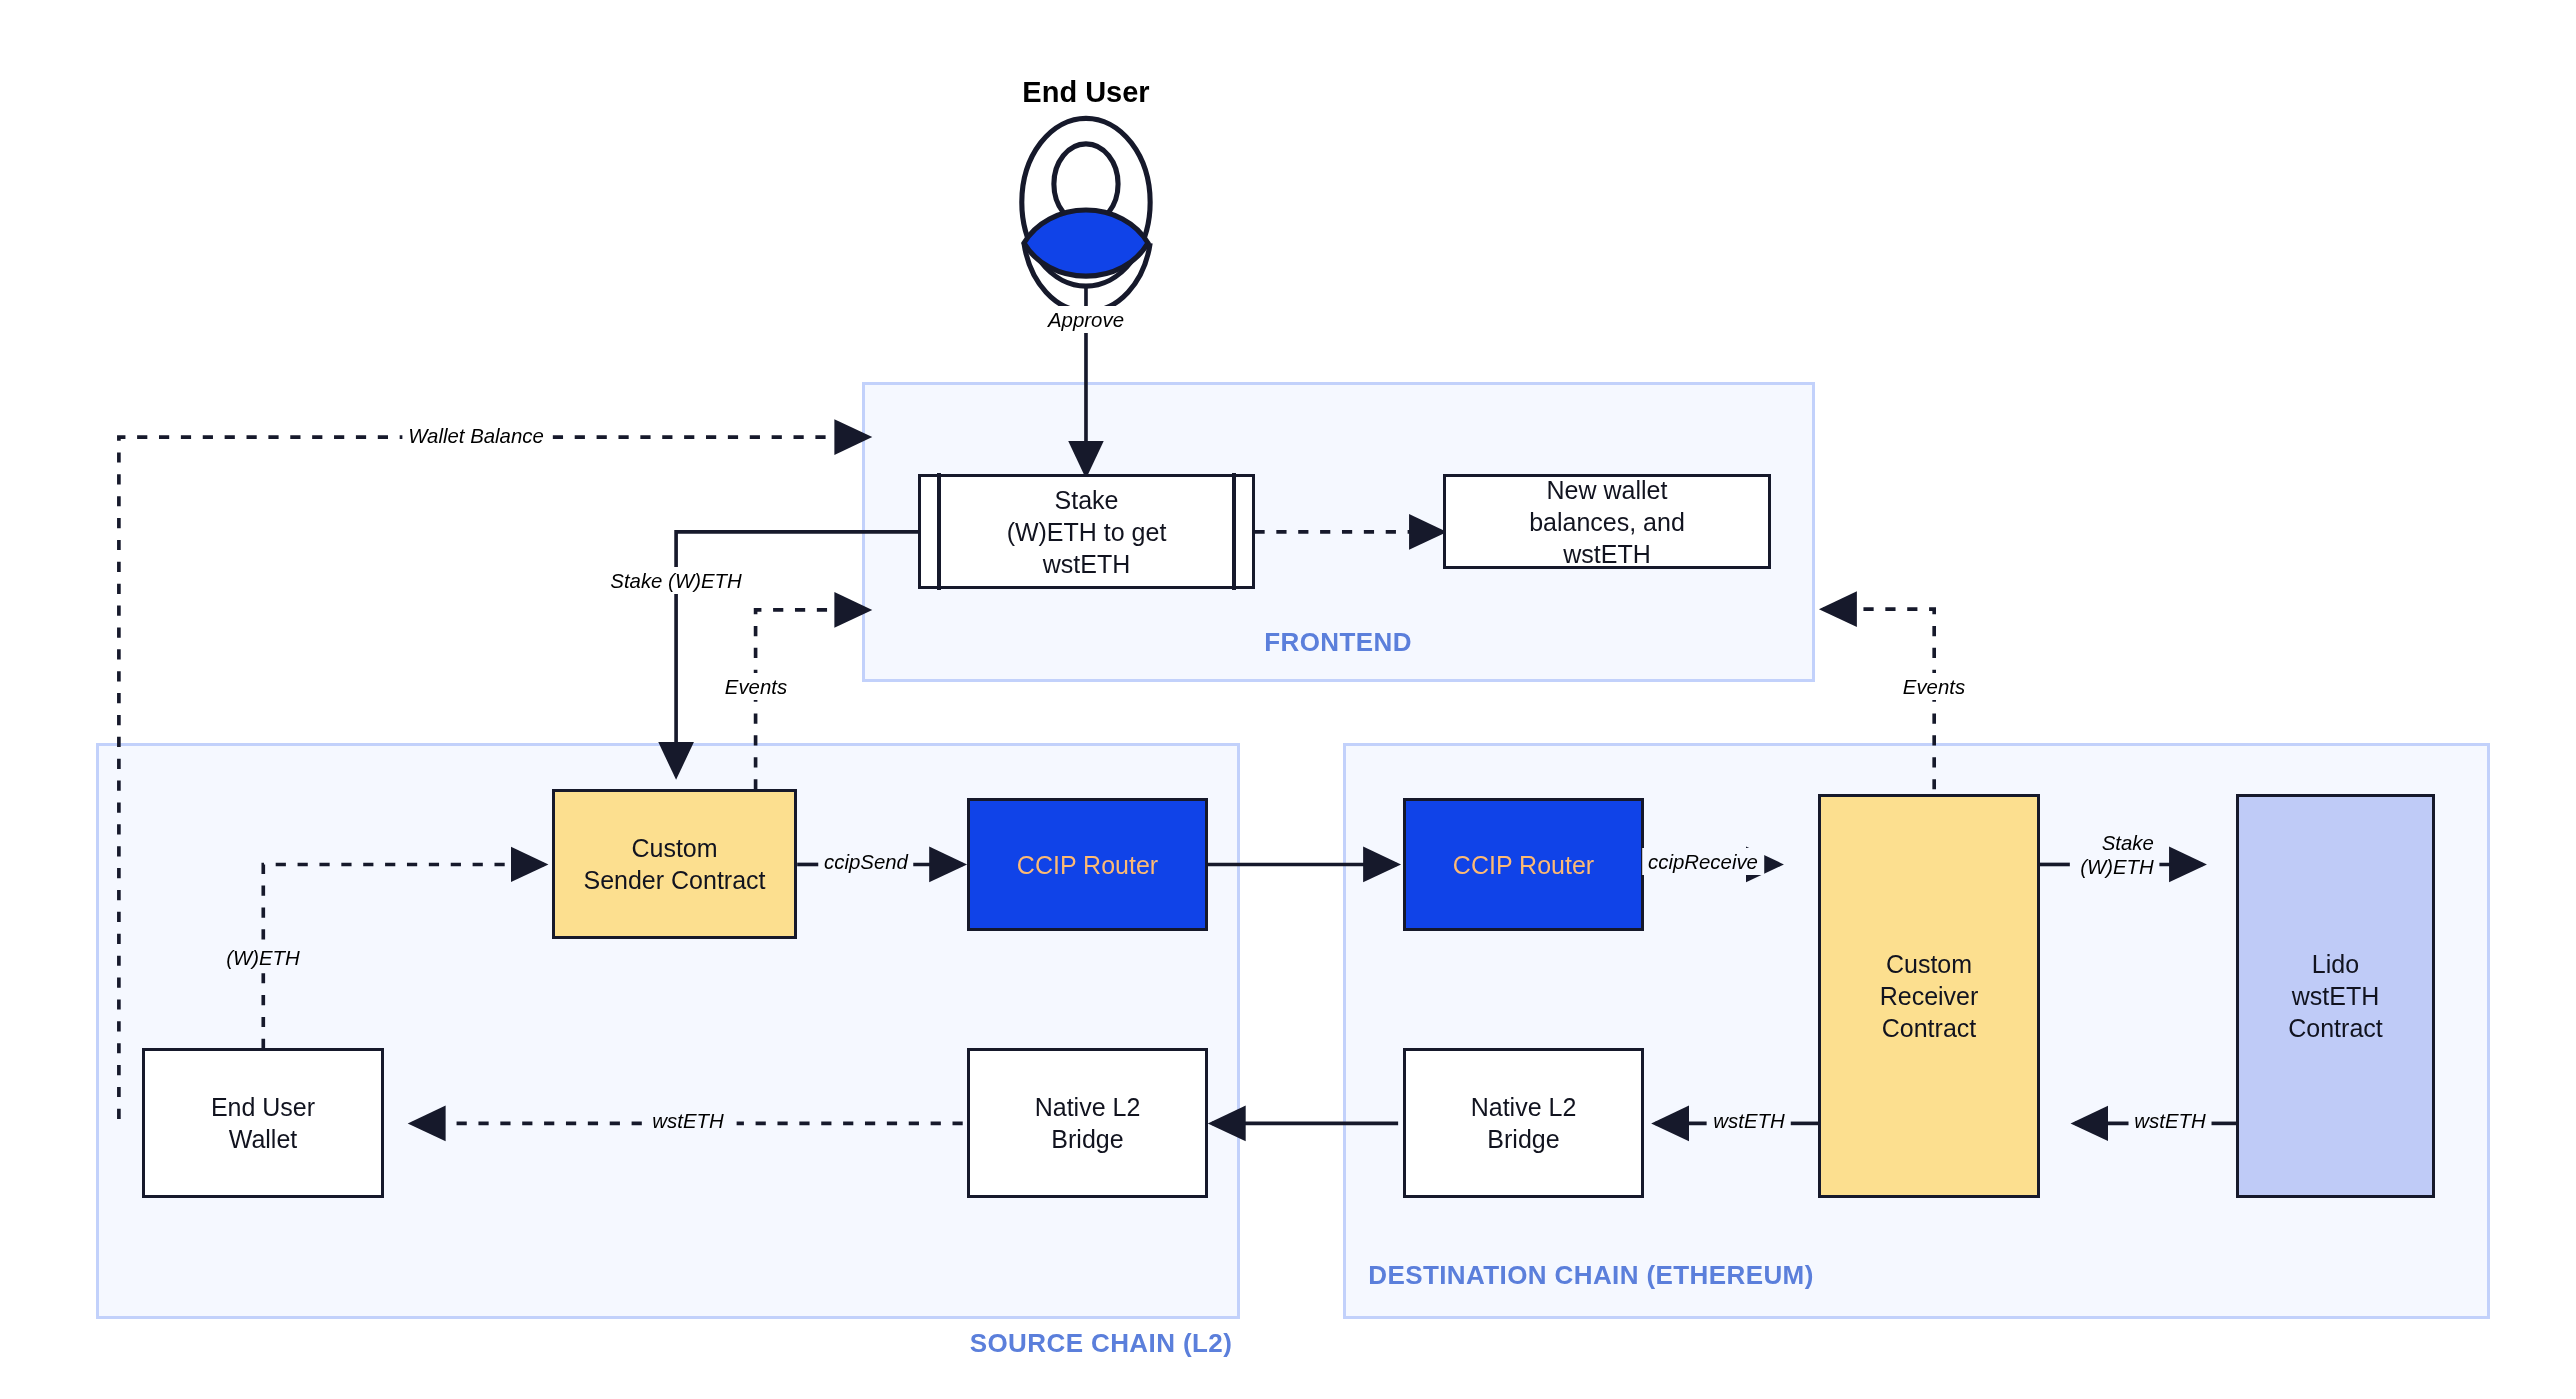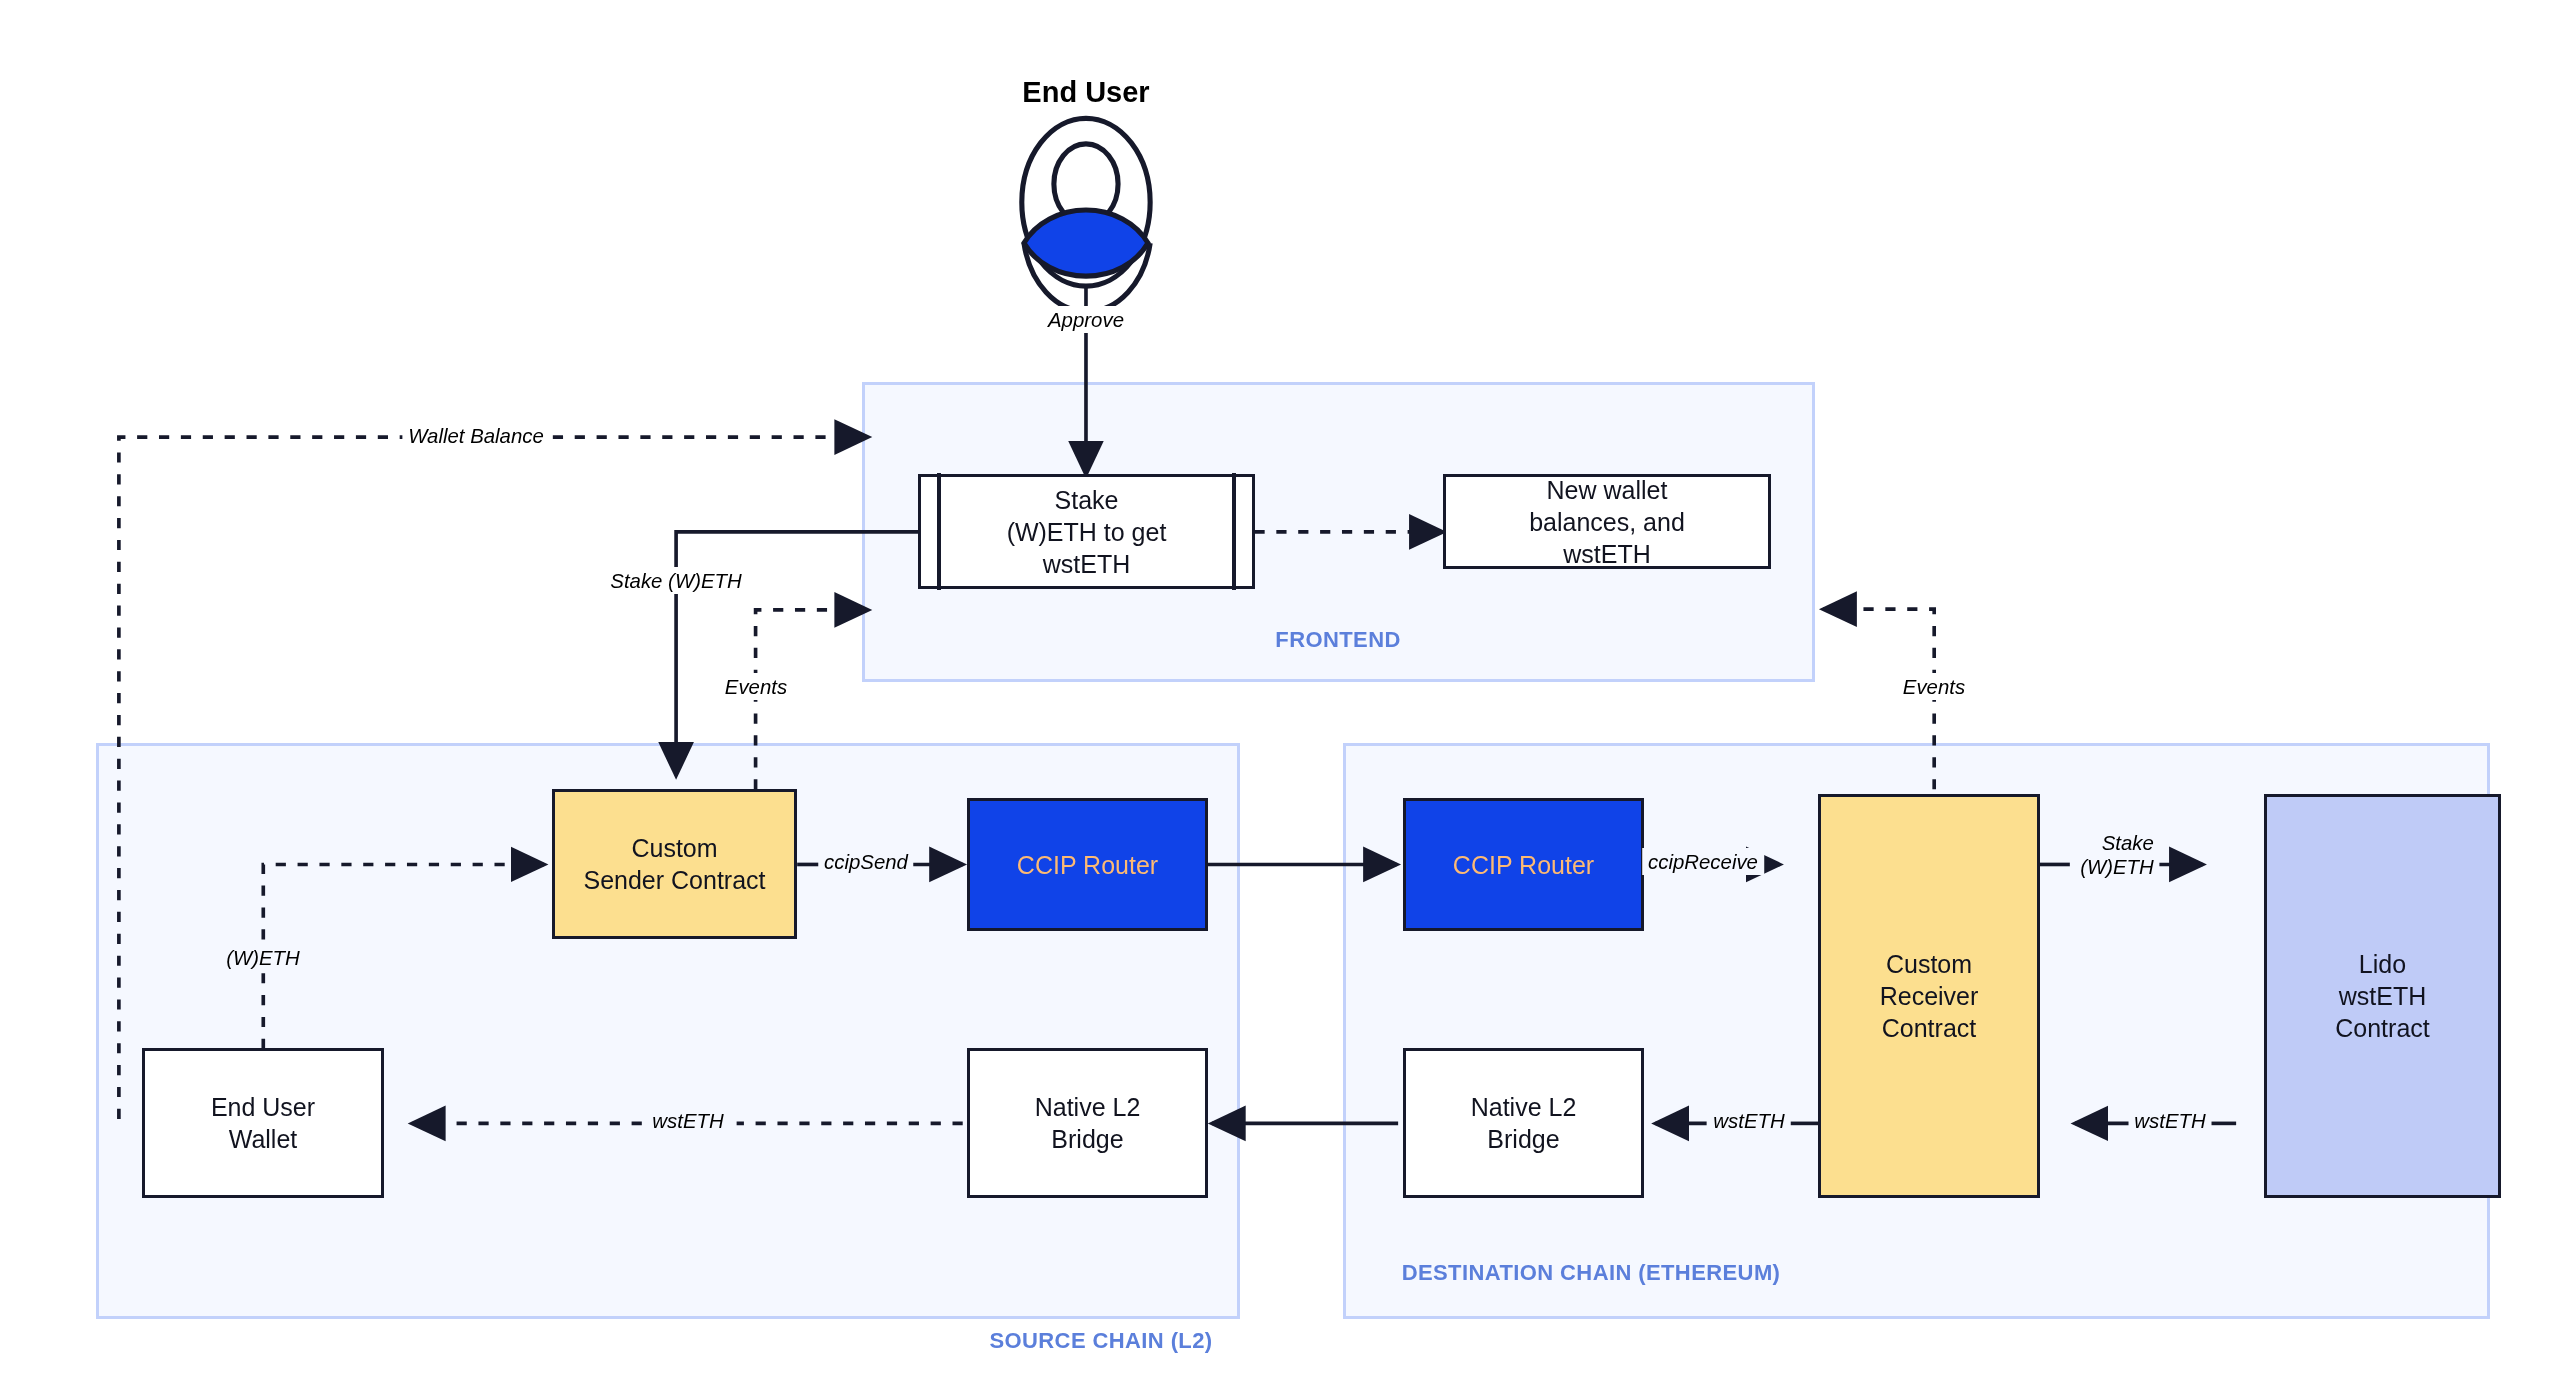--- a/index.html
+++ b/index.html
@@ -2,21 +2,21 @@
 <html style="font-size:11.7px"><head>
 <meta charset="utf-8">
 <style>
   html,body{margin:0;padding:0;background:#ffffff;}
   body{font-family:"Liberation Sans","DejaVu Sans",sans-serif;}
   #stage{position:relative;width:2576px;height:1400px;background:#ffffff;overflow:hidden;}
   svg.layer{position:absolute;left:0;top:0;width:2576px;height:1400px;overflow:visible;}
 
   
   .group{position:absolute;background:#f5f8ff;border:3.6px solid #c2d1fb;box-sizing:border-box;}
-  .group-label{position:absolute;color:#5b7fdb;font-weight:bold;font-size:22px;letter-spacing:0.4px;
+  .group-label{position:absolute;color:#5b7fdb;font-weight:bold;font-size:26px;letter-spacing:0.4px;
                 white-space:nowrap;text-align:center;}
 
   
   .node{position:absolute;box-sizing:border-box;border:3.6px solid #16192b;background:#ffffff;
         display:flex;align-items:center;justify-content:center;text-align:center;
         font-size:25px;line-height:1.28;color:#11131f;white-space:pre-line;}
   .node.yellow{background:#fcdf8f;}
   .node.blue{background:#1043e8;color:#fdba74;border-color:#16192b;}
   .node.lilac{background:#bfcbf7;}
 
@@ -118,21 +118,21 @@
 
   <div class="node blue" style="left:1403px;top:798px;width:241px;height:133px;">CCIP Router</div>
 
   <div class="node" style="left:1403px;top:1048px;width:241px;height:150px;">Native L2
 Bridge</div>
 
   <div class="node yellow" style="left:1818px;top:794px;width:222px;height:404px;">Custom
 Receiver
 Contract</div>
 
-  <div class="node lilac" style="left:2236px;top:794px;width:237px;height:404px;margin-left:28px;">Lido
+  <div class="node lilac" style="left:2236px;top:794px;width:199px;height:404px;">Lido
 wstETH
 Contract</div>
 
   <div class="group-label" style="left:1338px;top:627px;transform:translateX(-50%);">FRONTEND</div>
   <div class="group-label" style="left:1101px;top:1328px;transform:translateX(-50%);">SOURCE CHAIN (L2)</div>
   <div class="group-label" style="left:1591px;top:1260px;transform:translateX(-50%);">DESTINATION CHAIN (ETHEREUM)</div>
 
   <div class="elabel" style="left:1086px;top:306px;transform:translateX(-50%);">Approve</div>
 
   <div class="elabel" style="left:476px;top:422px;transform:translateX(-50%);">Wallet Balance</div>

